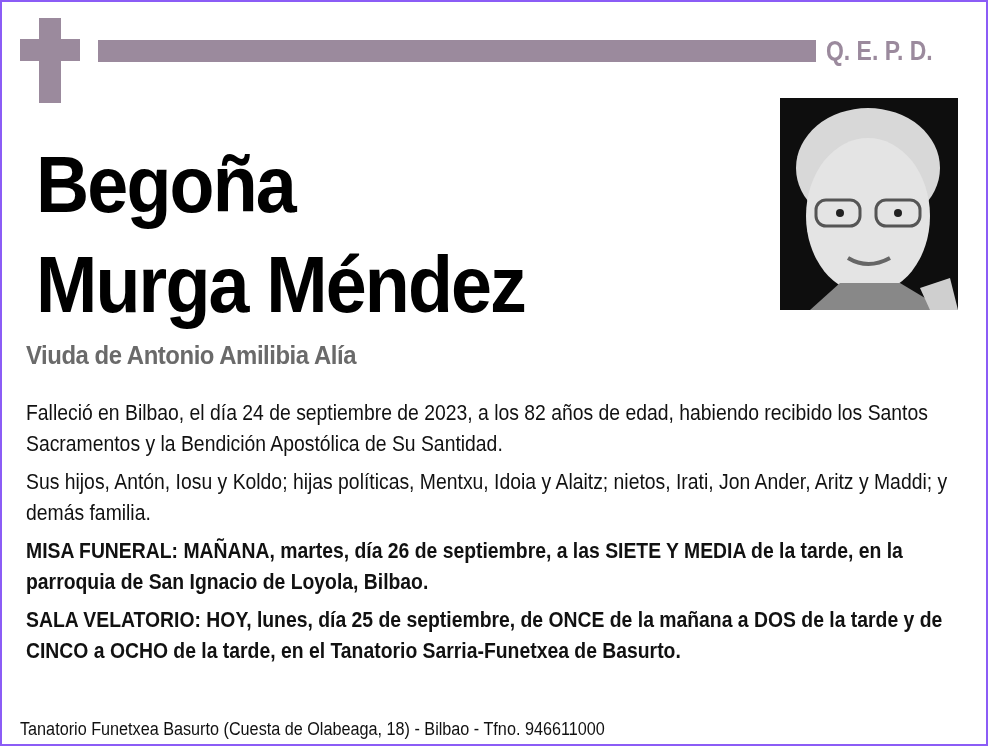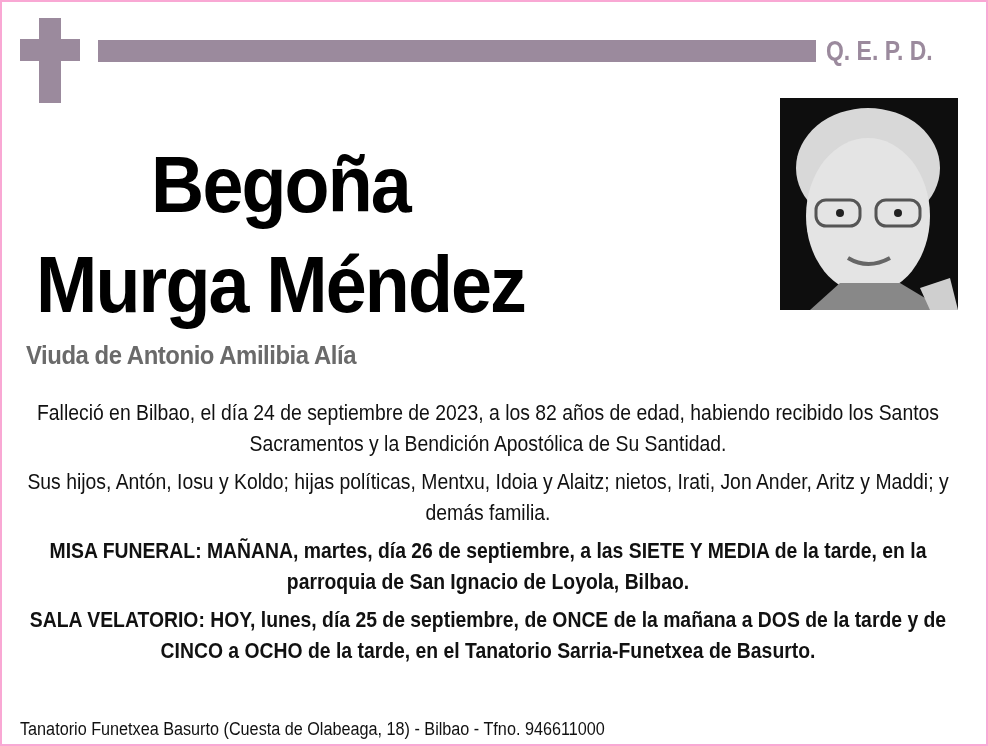--- a/index.html
+++ b/index.html
@@ -1,24 +1,23 @@
 <!DOCTYPE html>
 <html><head>
   <meta charset="utf-8">
   <style>
     html, body { margin: 0; padding: 0; background: #ffffff; }
     body { width: 988px; height: 746px; overflow: hidden; }
     .page {
       position: relative;
       width: 984px; height: 742px;
-      border: 2px solid #f9a8d4;
+      border: 2px solid #8b5cf6;
       background: #fff;
       font-family: "Liberation Sans", sans-serif;
       color: #111;
-      text-align: center;
     }
     .cross-v { position: absolute; left: 37px; top: 16px; width: 22px; height: 85px; background: #9b8a9d; }
     .cross-h { position: absolute; left: 18px; top: 37px; width: 60px; height: 22px; background: #9b8a9d; }
     .rule { position: absolute; left: 96px; top: 38px; width: 718px; height: 22px; background: #9b8a9d; }
     .qepd {
       position: absolute; left: 824px; top: 34px;
       font-family: "Liberation Sans", sans-serif; font-weight: bold;
       font-size: 27px; color: #9b8a9d; letter-spacing: 0px;
       transform: scaleX(0.85); transform-origin: left top;
       white-space: nowrap;

